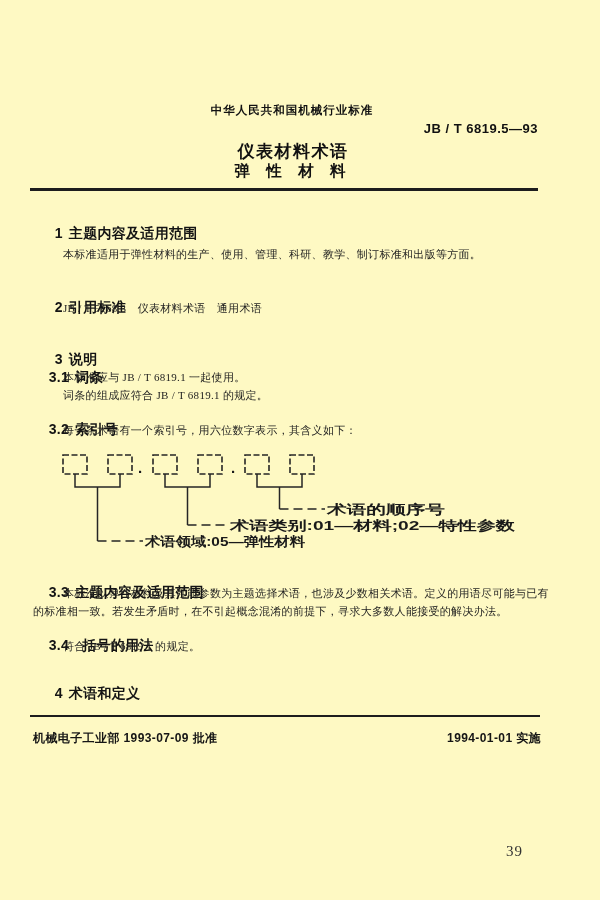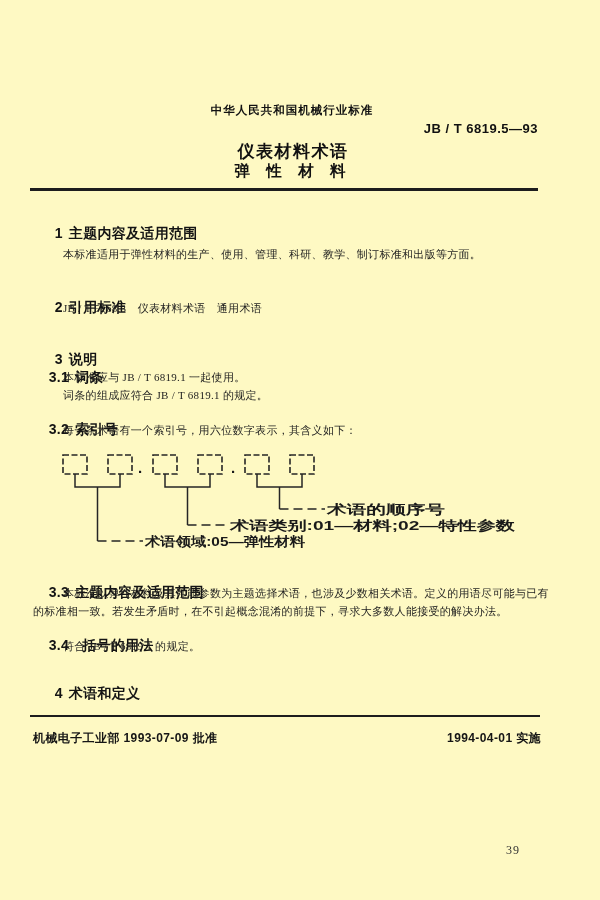--- a/index.html
+++ b/index.html
@@ -36,21 +36,21 @@
     font-family:"Liberation Sans","DejaVu Sans",sans-serif;
     font-weight:bold;font-size:15.5px;letter-spacing:6px;color:#111;
   }
   .rule{position:absolute;background:#1d1d1d;}
   .rule-top{left:30px;top:188px;width:508px;height:2.5px;}
   .rule-bottom{left:30px;top:715px;width:510px;height:2px;}
   .footer-text{
     font-family:"Liberation Sans","DejaVu Sans",sans-serif;
     font-weight:bold;font-size:12px;letter-spacing:0.4px;color:#151515;
   }
-  .page-num{font-size:12px;color:#333;letter-spacing:1px;}
+  .page-num{font-size:15px;color:#333;letter-spacing:1px;}
   svg text{
     font-family:"Liberation Sans","DejaVu Sans",sans-serif;
     font-weight:600;fill:#1a1a1a;
   }
 </style>
 </head>
 <body>
 
 <div class="page">
 
@@ -124,16 +124,16 @@
     <span>3.4</span><span class="sec-title wide-gap">括号的用法</span>
   </div>
   <div class="line body-text" style="left:63px;top:639px;">符合 JB / T 6819.1 的规定。</div>
 
   <div class="line sec-head" style="left:38px;top:669px;">
     <span>4</span><span class="sec-title">术语和定义</span>
   </div>
 
   <div class="rule rule-bottom"></div>
   <div class="line footer-text" style="left:33px;top:730px;">机械电子工业部 1993-07-09 批准</div>
-  <div class="line footer-text" style="right:59px;top:730px;text-align:right;">1994-04-01 实施</div>
+  <div class="line footer-text" style="right:59px;top:730px;text-align:right;">1994-01-01 实施</div>
   <div class="line page-num" style="left:506px;top:843px;">39</div>
 
 </div>
 
 </body></html>

